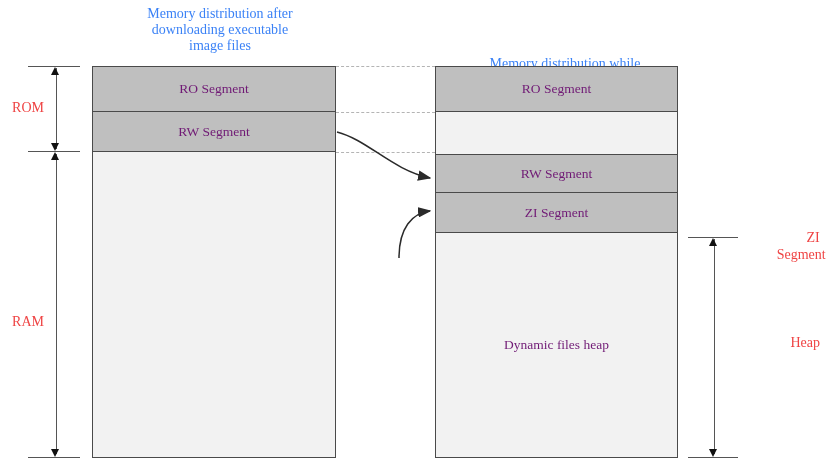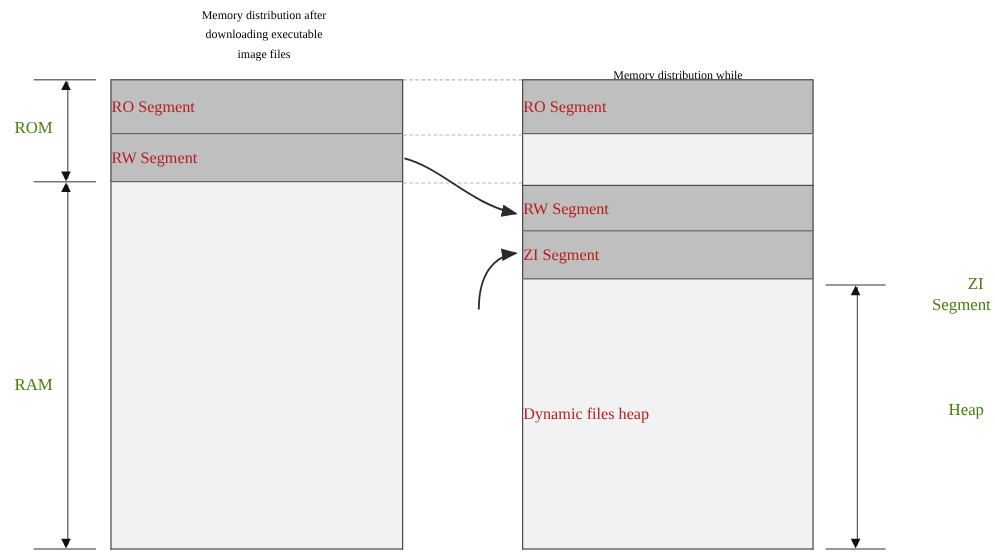--- a/index.html
+++ b/index.html
@@ -12,41 +12,41 @@
     width: 829px;
     height: 464px;
     background: #ffffff;
     font-family: "Liberation Serif", "DejaVu Serif", serif;
     color: #1a1a2e;
     overflow: hidden;
   }
   .title {
     position: absolute;
     text-align: center;
-    font-size: 10px;
+    font-size: 14px;
     line-height: 16px;
-    color: #000000;
+    color: #3b82f6;
     white-space: pre-line;
   }
   #title-left  { left: 110px; top: 6px;  width: 220px; }
   #title-right { left: 455px; top: 12px; width: 220px; margin-top: 44px; }
 
   .mem-block {
     position: absolute;
     box-sizing: border-box;
     border: 1.5px solid #4a4a4a;
   }
   .seg {
     position: absolute;
     box-sizing: border-box;
     display: flex;
     align-items: center;
-    justify-content: flex-start;
+    justify-content: center;
     font-size: 13.5px;
-    color: #b91c1c;
+    color: #701a75;
     border: 1.5px solid #4a4a4a;
     background: #bfbfbf;
   }
   .seg.empty { background: #f2f2f2; }
   .seg.noborder-top { border-top: none; }
 
   .dotted {
     position: absolute;
     height: 0;
     border-top: 1px dashed #b4b4b4;
@@ -67,21 +67,21 @@
     width: 0; height: 0;
     border-left: 4.5px solid transparent;
     border-right: 4.5px solid transparent;
   }
   .arrowhead.up   { border-bottom: 8px solid #111111; }
   .arrowhead.down { border-top: 8px solid #111111; }
 
   .side-label {
     position: absolute;
     font-size: 14px;
-    color: #4d7c0f;
+    color: #ef4444;
     text-align: center;
     line-height: 17px;
     white-space: pre-line;
   }
   svg.curves {
     position: absolute;
     left: 0; top: 0;
     width: 829px; height: 464px;
     pointer-events: none;
   }

